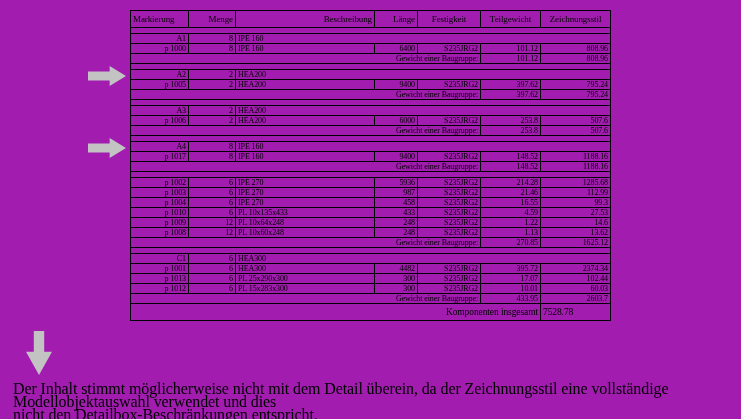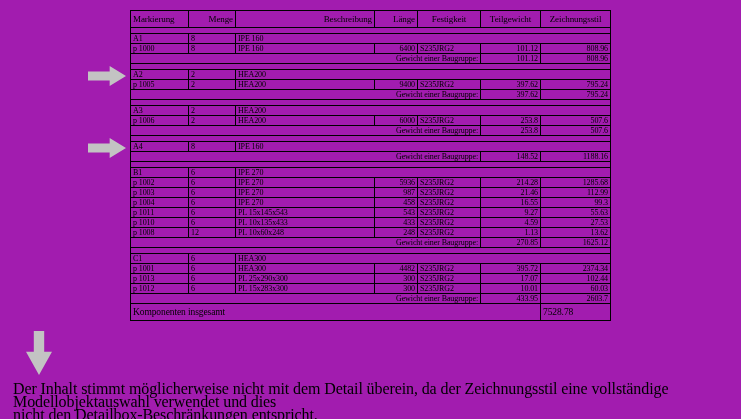--- a/index.html
+++ b/index.html
@@ -16,29 +16,29 @@
     padding:0 2px; white-space:nowrap; overflow:hidden; vertical-align:middle;
     letter-spacing:-0.1px;
   }
   .bom thead tr { height:17px; }
   .bom thead th { font-size:9px; }
   tr.r-data { height:9.5px; }
   tr.r-sep  { height:6px; }
   tr.r-sep td { border-top:none; border-bottom:none; }
   tr.r-total { height:17px; }
   tr.r-total td { font-size:9.5px; }
-  .al-c { text-align:left; }
+  .al-c { text-align:right; }
   .al-l { text-align:left; padding-left:4px; }
   .al-r { text-align:right; padding-right:6px; }
   .th-l2 { text-align:left; padding-left:2px; }
   .th-l4 { text-align:right; padding-left:4px; }
   .th-c  { text-align:center; }
   .th-r  { text-align:right; padding-right:6px; }
   .sum-label { text-align:right; padding-right:4px; }
-  .gt-label  { padding-right:6px;margin-left:36px; }
+  .gt-label  { text-align:right; padding-right:6px;margin-left:36px; }
   .gt-value  { text-align:left; padding-right:8px; }
   .arrow { position:absolute; }
   .arrow-right {
     width:38px; height:20px;
     clip-path:polygon(0 27%, 57% 27%, 57% 0, 100% 50%, 57% 100%, 57% 73%, 0 73%);
   }
   .arrow-down {
     width:26px; height:44px;
     clip-path:polygon(30% 0, 70% 0, 70% 47%, 100% 47%, 50% 100%, 0 47%, 30% 47%);
   }
@@ -149,31 +149,35 @@
         </tr>
         <tr class="r-sep">
           <td colspan="7"></td>
         </tr>
         <tr class="r-data">
           <td class="al-c">A4</td>
           <td class="al-c">8</td>
           <td class="al-l" colspan="5">IPE 160</td>
         </tr>
         <tr class="r-data">
-          <td class="sum-label" colspan="5">Gewicht einer Baugruppe:</td>
+          <td class="al-c">p 1017</td>
+          <td class="al-c">8</td>
+          <td class="al-l">IPE 160</td>
+          <td class="al-r">9400</td>
+          <td class="al-c">S235JRG2</td>
           <td class="al-r">148.52</td>
           <td class="al-r">1188.16</td>
         </tr>
-        <tr class="r-sep">
-          <td colspan="7"></td>
-        </tr>
-        <tr class="r-data">
-          <td class="al-c">B1</td>
-          <td class="al-c">6</td>
-          <td class="al-l" colspan="5">IPE 270</td>
+        <tr class="r-data">
+          <td class="sum-label" colspan="5">Gewicht einer Baugruppe:</td>
+          <td class="al-r">148.52</td>
+          <td class="al-r">1188.16</td>
+        </tr>
+        <tr class="r-sep">
+          <td colspan="7"></td>
         </tr>
         <tr class="r-data">
           <td class="al-c">p 1002</td>
           <td class="al-c">6</td>
           <td class="al-l">IPE 270</td>
           <td class="al-r">5936</td>
           <td class="al-c">S235JRG2</td>
           <td class="al-r">214.28</td>
           <td class="al-r">1285.68</td>
         </tr>
@@ -189,36 +193,36 @@
         <tr class="r-data">
           <td class="al-c">p 1004</td>
           <td class="al-c">6</td>
           <td class="al-l">IPE 270</td>
           <td class="al-r">458</td>
           <td class="al-c">S235JRG2</td>
           <td class="al-r">16.55</td>
           <td class="al-r">99.3</td>
         </tr>
         <tr class="r-data">
-          <td class="al-c">p 1011</td>
-          <td class="al-c">6</td>
-          <td class="al-l">PL 15x145x543</td>
-          <td class="al-r">543</td>
-          <td class="al-c">S235JRG2</td>
-          <td class="al-r">9.27</td>
-          <td class="al-r">55.63</td>
-        </tr>
-        <tr class="r-data">
           <td class="al-c">p 1010</td>
           <td class="al-c">6</td>
           <td class="al-l">PL 10x135x433</td>
           <td class="al-r">433</td>
           <td class="al-c">S235JRG2</td>
           <td class="al-r">4.59</td>
           <td class="al-r">27.53</td>
+        </tr>
+        <tr class="r-data">
+          <td class="al-c">p 1009</td>
+          <td class="al-c">12</td>
+          <td class="al-l">PL 10x64x248</td>
+          <td class="al-r">248</td>
+          <td class="al-c">S235JRG2</td>
+          <td class="al-r">1.22</td>
+          <td class="al-r">14.6</td>
         </tr>
         <tr class="r-data">
           <td class="al-c">p 1008</td>
           <td class="al-c">12</td>
           <td class="al-l">PL 10x60x248</td>
           <td class="al-r">248</td>
           <td class="al-c">S235JRG2</td>
           <td class="al-r">1.13</td>
           <td class="al-r">13.62</td>
         </tr>

